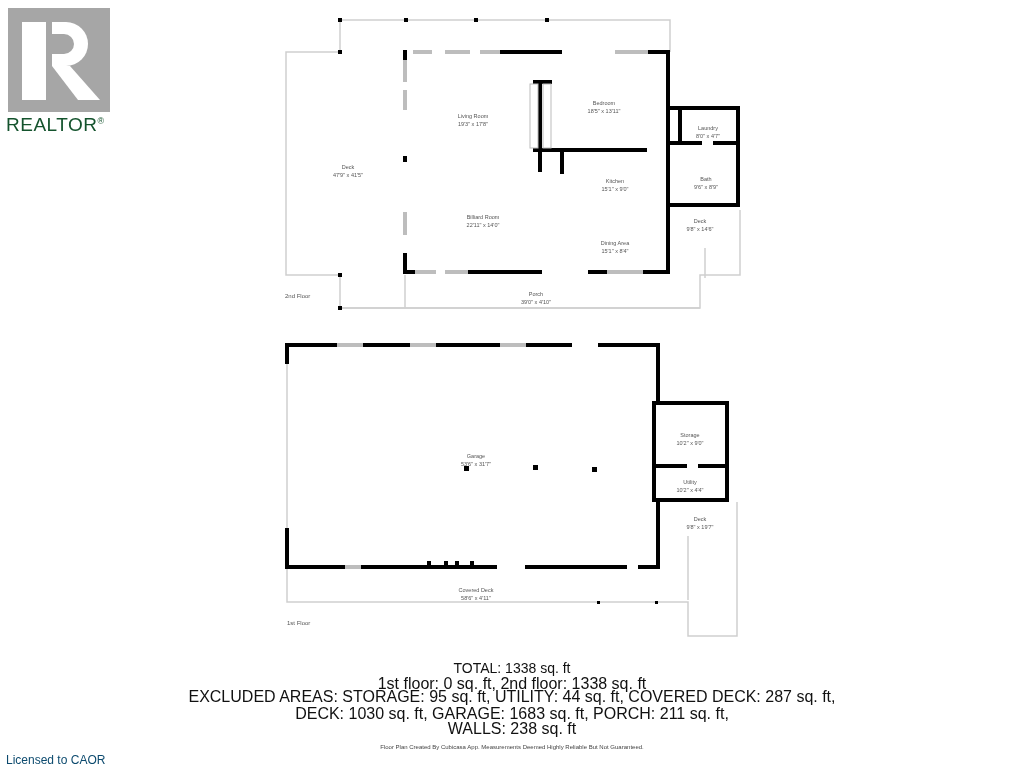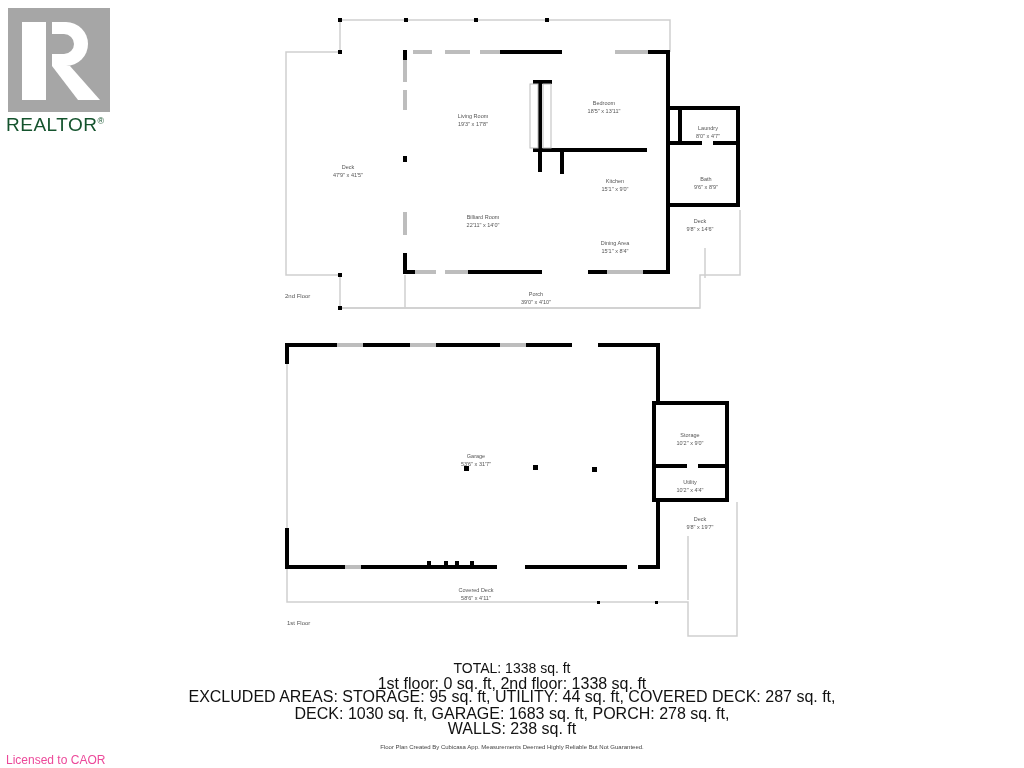--- a/index.html
+++ b/index.html
@@ -11,21 +11,21 @@
   .logo .r-stem { position: absolute; left: 14px; top: 14px; width: 24px; height: 78px; background: #fff; }
   .logo .r-bowl { position: absolute; left: 44px; top: 14px; width: 36px; height: 44px; background: #fff; border-radius: 0 22px 22px 0; }
   .logo .r-inner { position: absolute; left: 44px; top: 26px; width: 22px; height: 20px; background: #a6a6a6; border-radius: 0 10px 10px 0; }
   .logo-text { position: absolute; left: 6px; top: 114px; font-size: 19px; color: #14532d; letter-spacing: 0.5px; }
   .logo-text sup { font-size: 9px; }
   svg.plan { position: absolute; left: 0; top: 0; }
   .lbl { position: absolute; font-size: 5.5px; color: #555; text-align: center; line-height: 8px; white-space: nowrap; transform: translateX(-50%); }
   .floor-lbl { position: absolute; font-size: 6px; color: #555; }
   .summary { position: absolute; left: 0; width: 1024px; text-align: center; font-size: 16px; color: #111; }
   .disclaimer { position: absolute; left: 0; width: 1024px; top: 744px; text-align: center; font-size: 6px; color: #444; }
-  .license { position: absolute; left: 6px; top: 753px; font-size: 12px; color: #ec4899; }
+  .license { position: absolute; left: 6px; top: 753px; font-size: 12px; color: #0c4a6e; }
 </style>
 </head>
 <body>
 
 <div class="logo">
   <div class="r-stem"></div>
   <div class="r-bowl"></div>
   <div class="r-inner"></div>
   <svg width="102" height="104" style="position:absolute;left:0;top:0">
     <polygon points="44,58 62,58 92,92 70,92" fill="#fff"></polygon>
@@ -188,16 +188,16 @@
   </div>
 <div class="lbl" style="left:476px;top:586px">
     <div>Covered Deck</div>
     <div>58'6" x 4'11"</div>
   </div>
 <div class="floor-lbl" style="left:287px;top:620px">1st Floor</div>
 
 <div class="summary total" style="top:660px;font-size:14px">TOTAL: 1338 sq. ft</div>
 <div class="summary" style="top:675px">1st floor: 0 sq. ft, 2nd floor: 1338 sq. ft</div>
 <div class="summary" style="top:688px">EXCLUDED AREAS: STORAGE: 95 sq. ft, UTILITY: 44 sq. ft, COVERED DECK: 287 sq. ft,</div>
-<div class="summary" style="top:705px">DECK: 1030 sq. ft, GARAGE: 1683 sq. ft, PORCH: 278 sq. ft,</div>
+<div class="summary" style="top:705px">DECK: 1030 sq. ft, GARAGE: 1683 sq. ft, PORCH: 211 sq. ft,</div>
 <div class="summary" style="top:720px">WALLS: 238 sq. ft</div>
 <div class="disclaimer">Floor Plan Created By Cubicasa App. Measurements Deemed Highly Reliable But Not Guaranteed.</div>
 <div class="license">Licensed to CAOR</div>
 
 </body></html>

